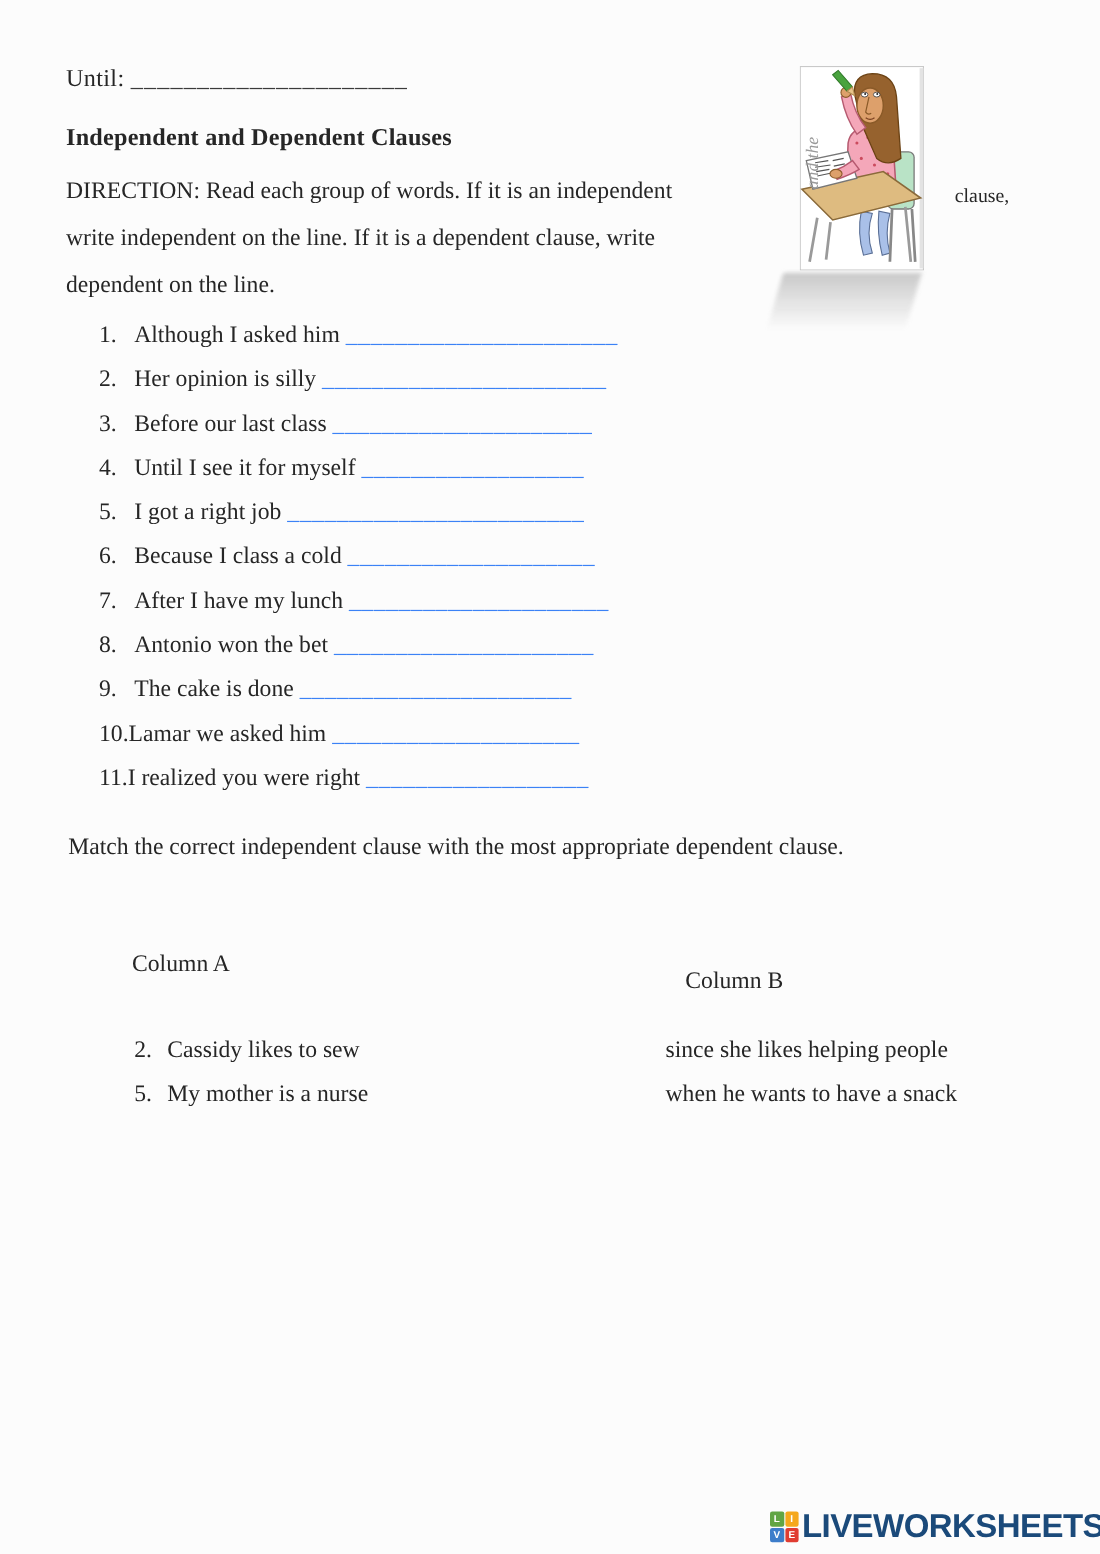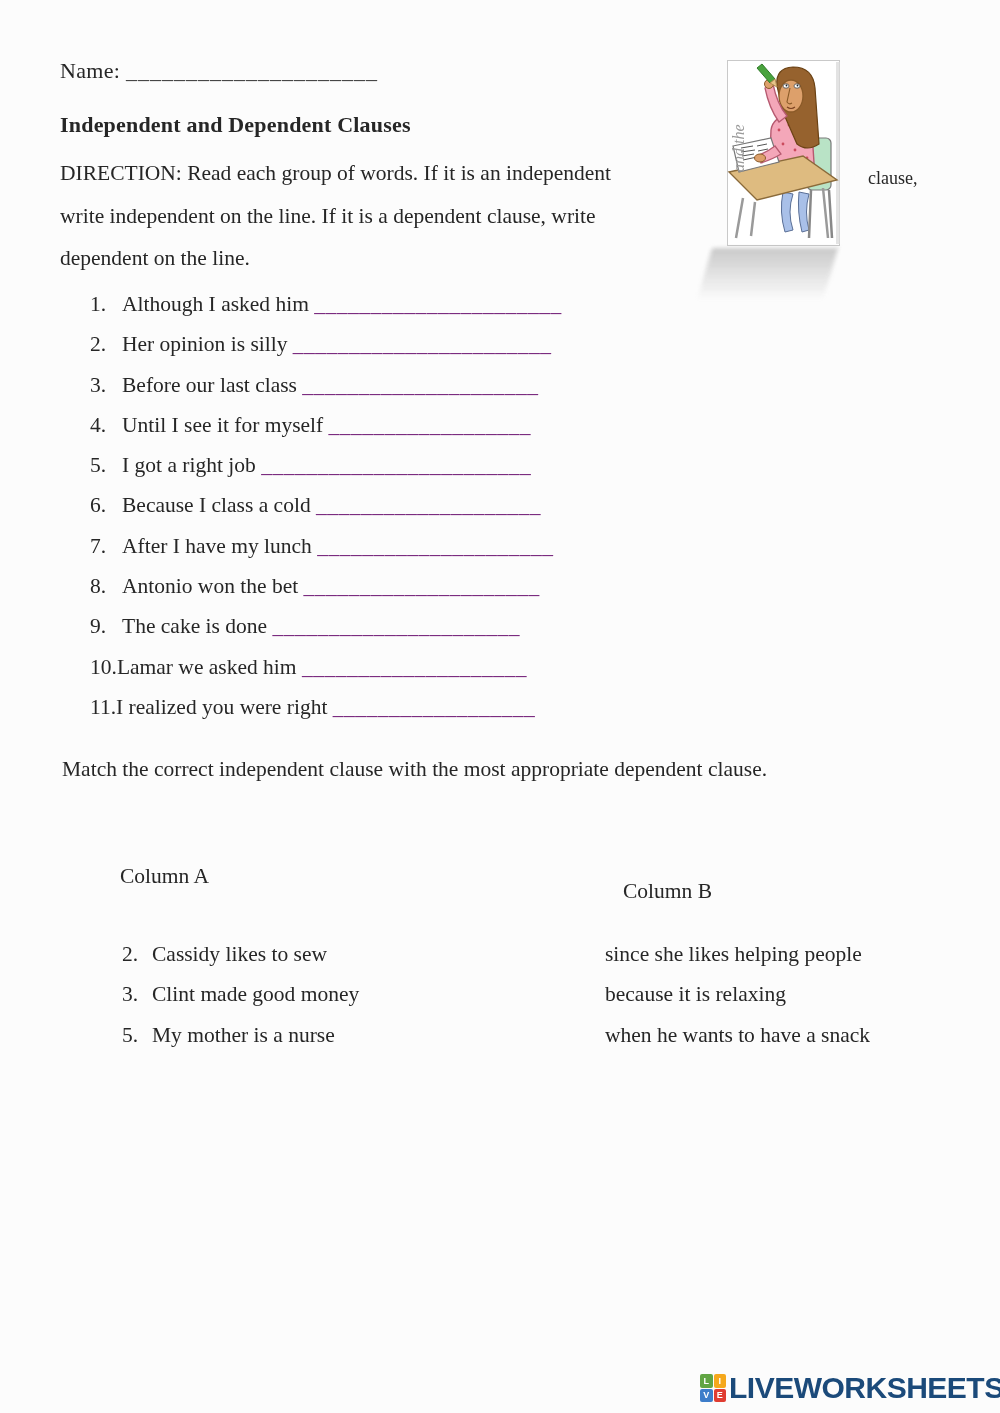--- a/index.html
+++ b/index.html
@@ -30,21 +30,21 @@
     background: linear-gradient(to bottom, rgba(140,140,140,.45), rgba(190,190,190,0));
     transform: skewX(-16deg); transform-origin: top right;
     filter: blur(2px);
   }
 
   
   .ex1 { position: absolute; left: 90px; top: 284px; font-size: 21.5px; list-style: none; margin: 0; padding: 0; }
   .ex1-row { height: 40.3px; line-height: 40.3px; white-space: nowrap; }
   .ex1-row .num { display: inline-block; width: 32px; }
   .ex1-row:nth-child(n+10) .num { width: auto; }
-  .ex1-row .blank { color: #701a75; letter-spacing: .5px; }
+  .ex1-row .blank { color: #3b82f6; letter-spacing: .5px; }
 
   
   .match-instruction { position: absolute; left: 62px; top: 757px; font-size: 21.5px; margin: 0; white-space: nowrap; }
   .col-header { position: absolute; top: 864px; font-size: 21.5px; }
   .col-header.a { left: 120px; }
   .col-header.b { left: 623px; margin-top: 15px; }
   .match-rows { position: absolute; left: 122px; top: 934px; width: 820px; font-size: 21.5px; }
   .match-row { position: relative; height: 40.3px; line-height: 40.3px; white-space: nowrap; }
   .match-row .num { display: inline-block; width: 30px; }
   .match-row .b-text { position: absolute; left: 483px; top: 0; }
@@ -66,21 +66,21 @@
     font-family: "Liberation Sans", sans-serif;
     font-weight: bold; font-size: 30px; letter-spacing: -0.5px; line-height: 28px;
   }
 </style>
 </head>
 <body>
 
 <div class="page">
 
   <div class="name-row">
-    <span>Name:</span>
+    <span>Until:</span>
     <span class="blank">_____________________</span>
   </div>
 
   <h1 class="title" style="margin:0">Independent and Dependent Clauses</h1>
 
   <div class="direction">
     <span class="dir-line">DIRECTION: Read each group of words. If it is an independent</span>
     <span class="dir-line">write independent on the line. If it is a dependent clause, write</span>
     <span class="dir-line">dependent on the line.</span>
   </div>
@@ -161,24 +161,20 @@
   <p class="match-instruction">Match the correct independent clause with the most appropriate dependent clause.</p>
   <div class="col-header a">Column A</div>
   <div class="col-header b">Column B</div>
 
   <div class="match-rows">
     <div class="match-row">
       <span class="num">2.</span><span class="a-text">Cassidy likes to sew</span>
       <span class="b-text">since she likes helping people</span>
     </div>
     <div class="match-row">
-      <span class="num">3.</span><span class="a-text">Clint made good money</span>
-      <span class="b-text">because it is relaxing</span>
-    </div>
-    <div class="match-row">
       <span class="num">5.</span><span class="a-text">My mother is a nurse</span>
       <span class="b-text">when he wants to have a snack</span>
     </div>
   </div>
 
   <div class="footer-logo">
     <div class="logo-squares">
       <span class="logo-square" style="background-color: rgb(97, 165, 68);">L</span>
       <span class="logo-square" style="background-color: rgb(245, 168, 28);">I</span>
       <span class="logo-square" style="background-color: rgb(61, 125, 202);">V</span>

